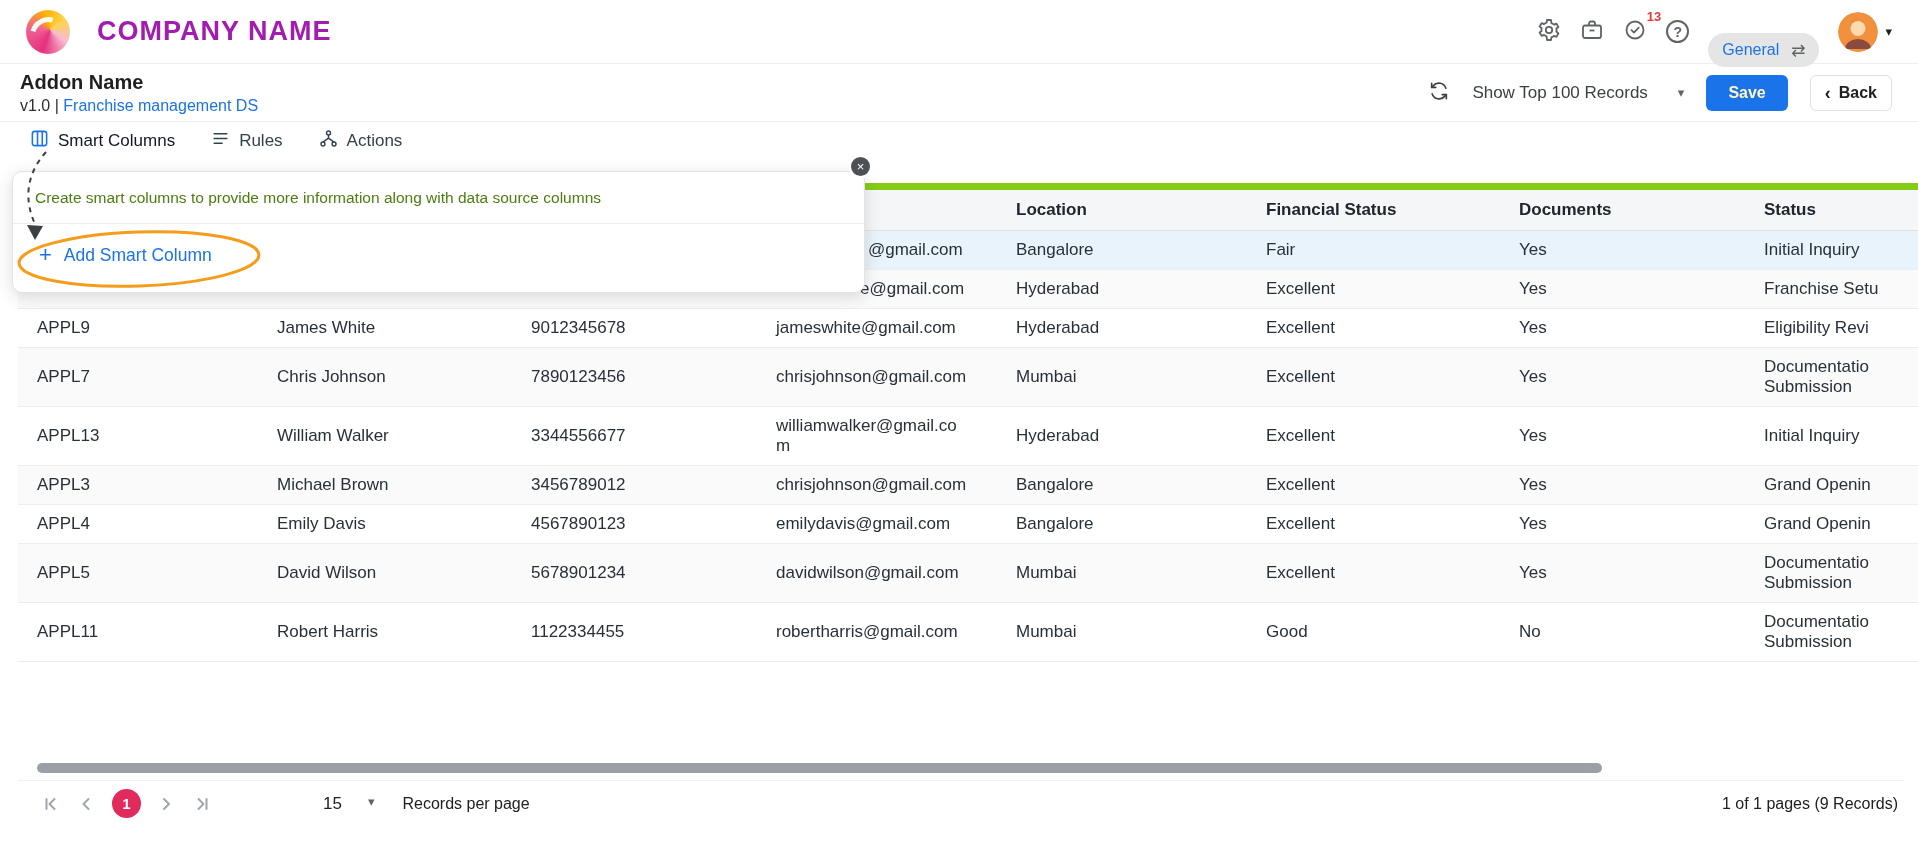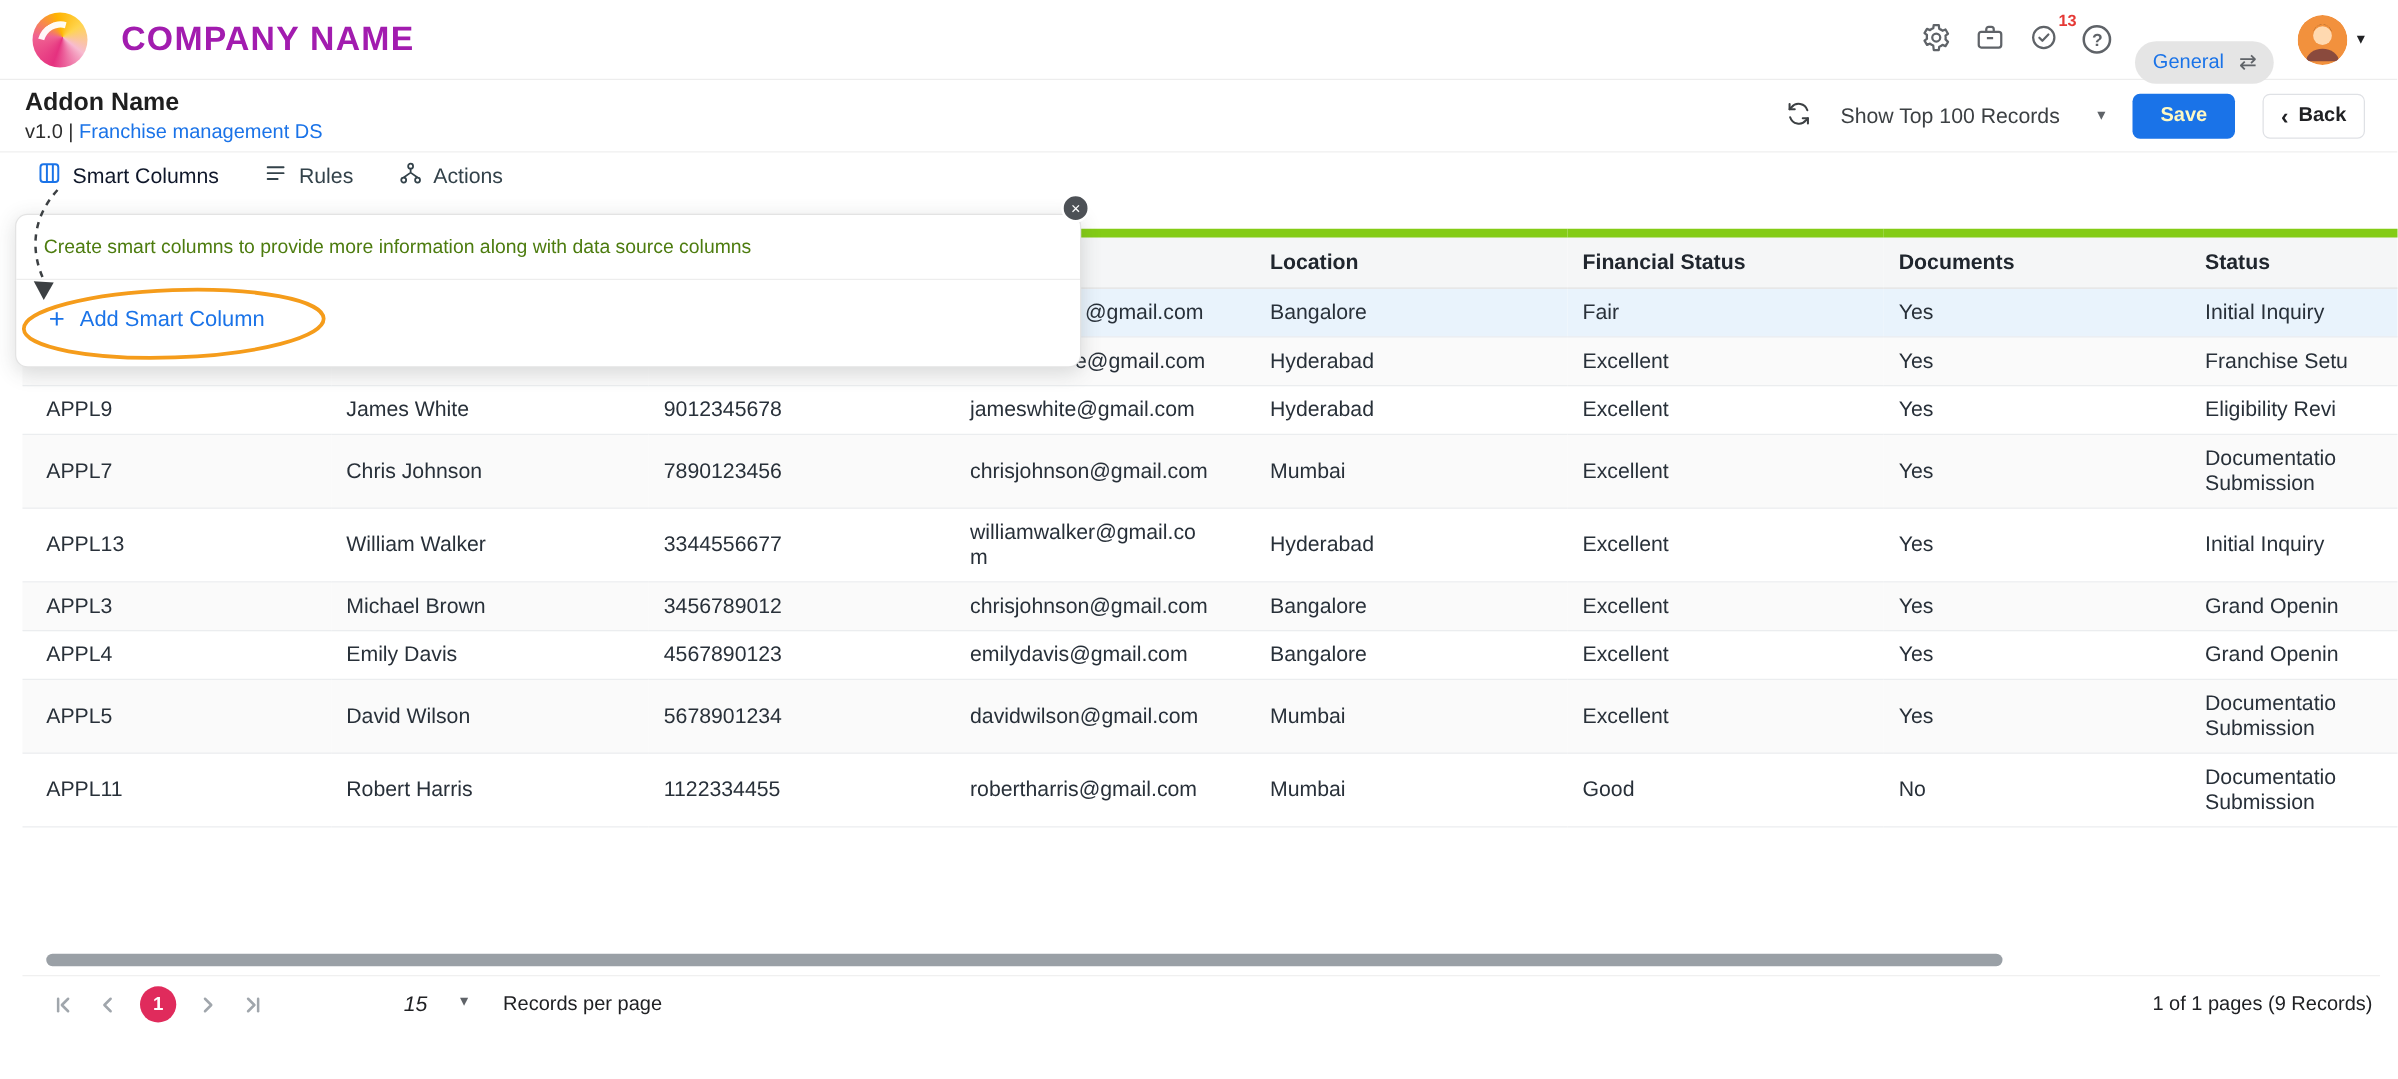--- a/index.html
+++ b/index.html
@@ -70,21 +70,21 @@
   .highlight-ellipse{position:absolute;left:0;top:56px;pointer-events:none;}
   .guide-arrow{position:absolute;left:24px;top:150px;z-index:30;pointer-events:none;}
 
   
   .h-scrollbar{position:absolute;left:37px;top:763px;width:1565px;height:10px;border-radius:6px;background:#9aa0a6;cursor:pointer;z-index:5;}
   .pagination{position:absolute;left:18px;right:14px;top:780px;height:46px;display:flex;align-items:center;border-top:1px solid #f0f0f0;background:#fff;}
   .pager{display:flex;align-items:center;gap:14px;padding-left:22px;}
   .pager-btn{background:none;border:none;display:flex;cursor:pointer;padding:3px;}
   .page-number{width:29px;height:29px;border-radius:50%;background:#e02b5c;color:#fff;font-size:15px;font-weight:700;
         display:flex;align-items:center;justify-content:center;border:none;cursor:pointer;}
-  .page-size{display:flex;align-items:flex-start;gap:26px;margin-left:110px;font-size:17px;color:#202124;background:none;border:none;cursor:pointer;font-style:italic;}
+  .page-size{display:flex;align-items:flex-start;gap:26px;margin-left:110px;font-size:17px;color:#202124;background:none;border:none;cursor:pointer;}
   .rpp-label{margin-left:28px;font-size:16px;color:#202124;}
   .page-summary{margin-left:auto;font-size:16px;color:#202124;padding-right:6px;}
 </style>
 </head>
 <body>
 
 <header class="topbar">
   <div class="logo"></div>
   <div class="company-name">COMPANY NAME</div>
 

